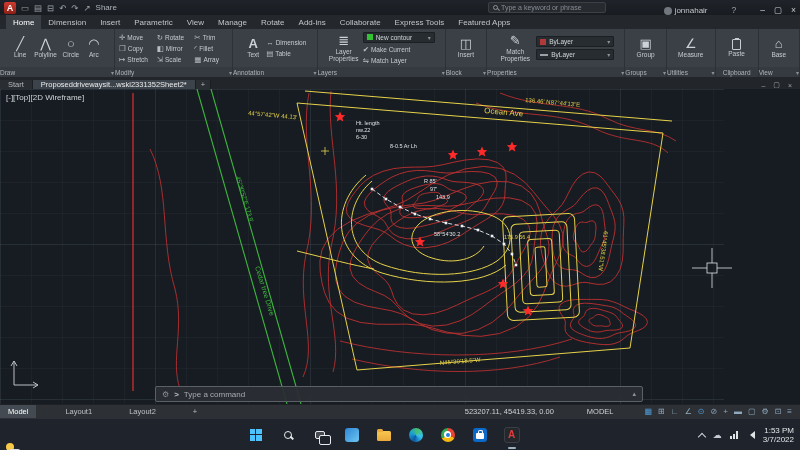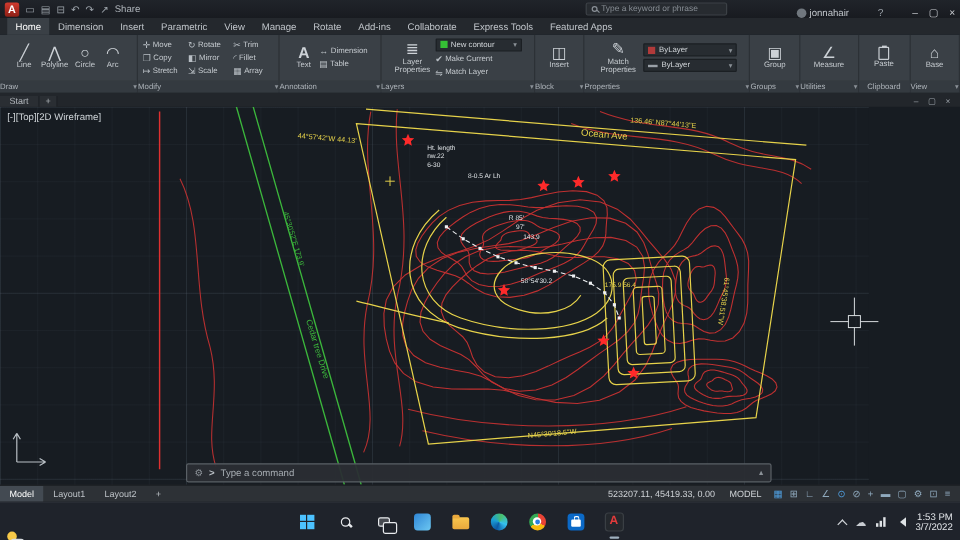--- a/index.html
+++ b/index.html
@@ -85,21 +85,21 @@
     background:rgba(42,46,51,0.94); border:1px solid #5a6066; border-radius:2px;
     display:flex; align-items:center; gap:5px; padding:0 6px; z-index:20;
     color:#a6acb2; font-size:8px; }
   .cmd-tool { color:#8b9197; font-size:8px; }
   .cmd-prompt { color:#b9bfc5; font-weight:bold; }
   .cmd-caret-r { margin-left:auto; color:#8b9197; font-size:7px; }
 
   
   .statusbar { position:absolute; left:0; top:404px; width:800px; height:14px;
     background:#2d3136; border-top:1px solid #1e2226; display:flex; align-items:stretch;
-    color:#bcc1c6; font-size:7.5px; z-index:26; }
+    color:#bcc1c6; font-size:7.5px; z-index:26;gap:21px; }
   .stab { display:flex; align-items:center; padding:0 8px; }
   .stab.active { background:#434a52; color:#ffffff; }
   .scoords { margin-left:auto; display:flex; align-items:center; color:#cfd3d7; padding:0 6px; }
   .smode { display:flex; align-items:center; padding:0 6px; color:#cfd3d7; }
   .sicons { display:flex; align-items:center; gap:6px; padding:0 8px 0 4px; }
   .sic { font-size:8px; color:#8fa9bd; }
   .sic.on { color:#4f9fe0; }
 
   
   .taskbar { position:absolute; left:0; top:418px; width:800px; height:32px;
@@ -407,20 +407,21 @@
       </div>
       <div class="plabel">
         <span>View</span>
         <span class="dd-caret">▾</span>
       </div>
     </div>
   </div>
 
   <div class="filetabs">
     <div class="ftab">Start</div>
+    <div class="ftab active">Proposeddrivewaysit...wski2331352Sheet2*</div>
     <div class="ftab plus">+</div>
     <div class="ft-controls">
       <span>–</span>
       <span>▢</span>
       <span>×</span>
     </div>
   </div>
 
   <div class="viewport">
     <div class="vp-label">[-][Top][2D Wireframe]</div>

